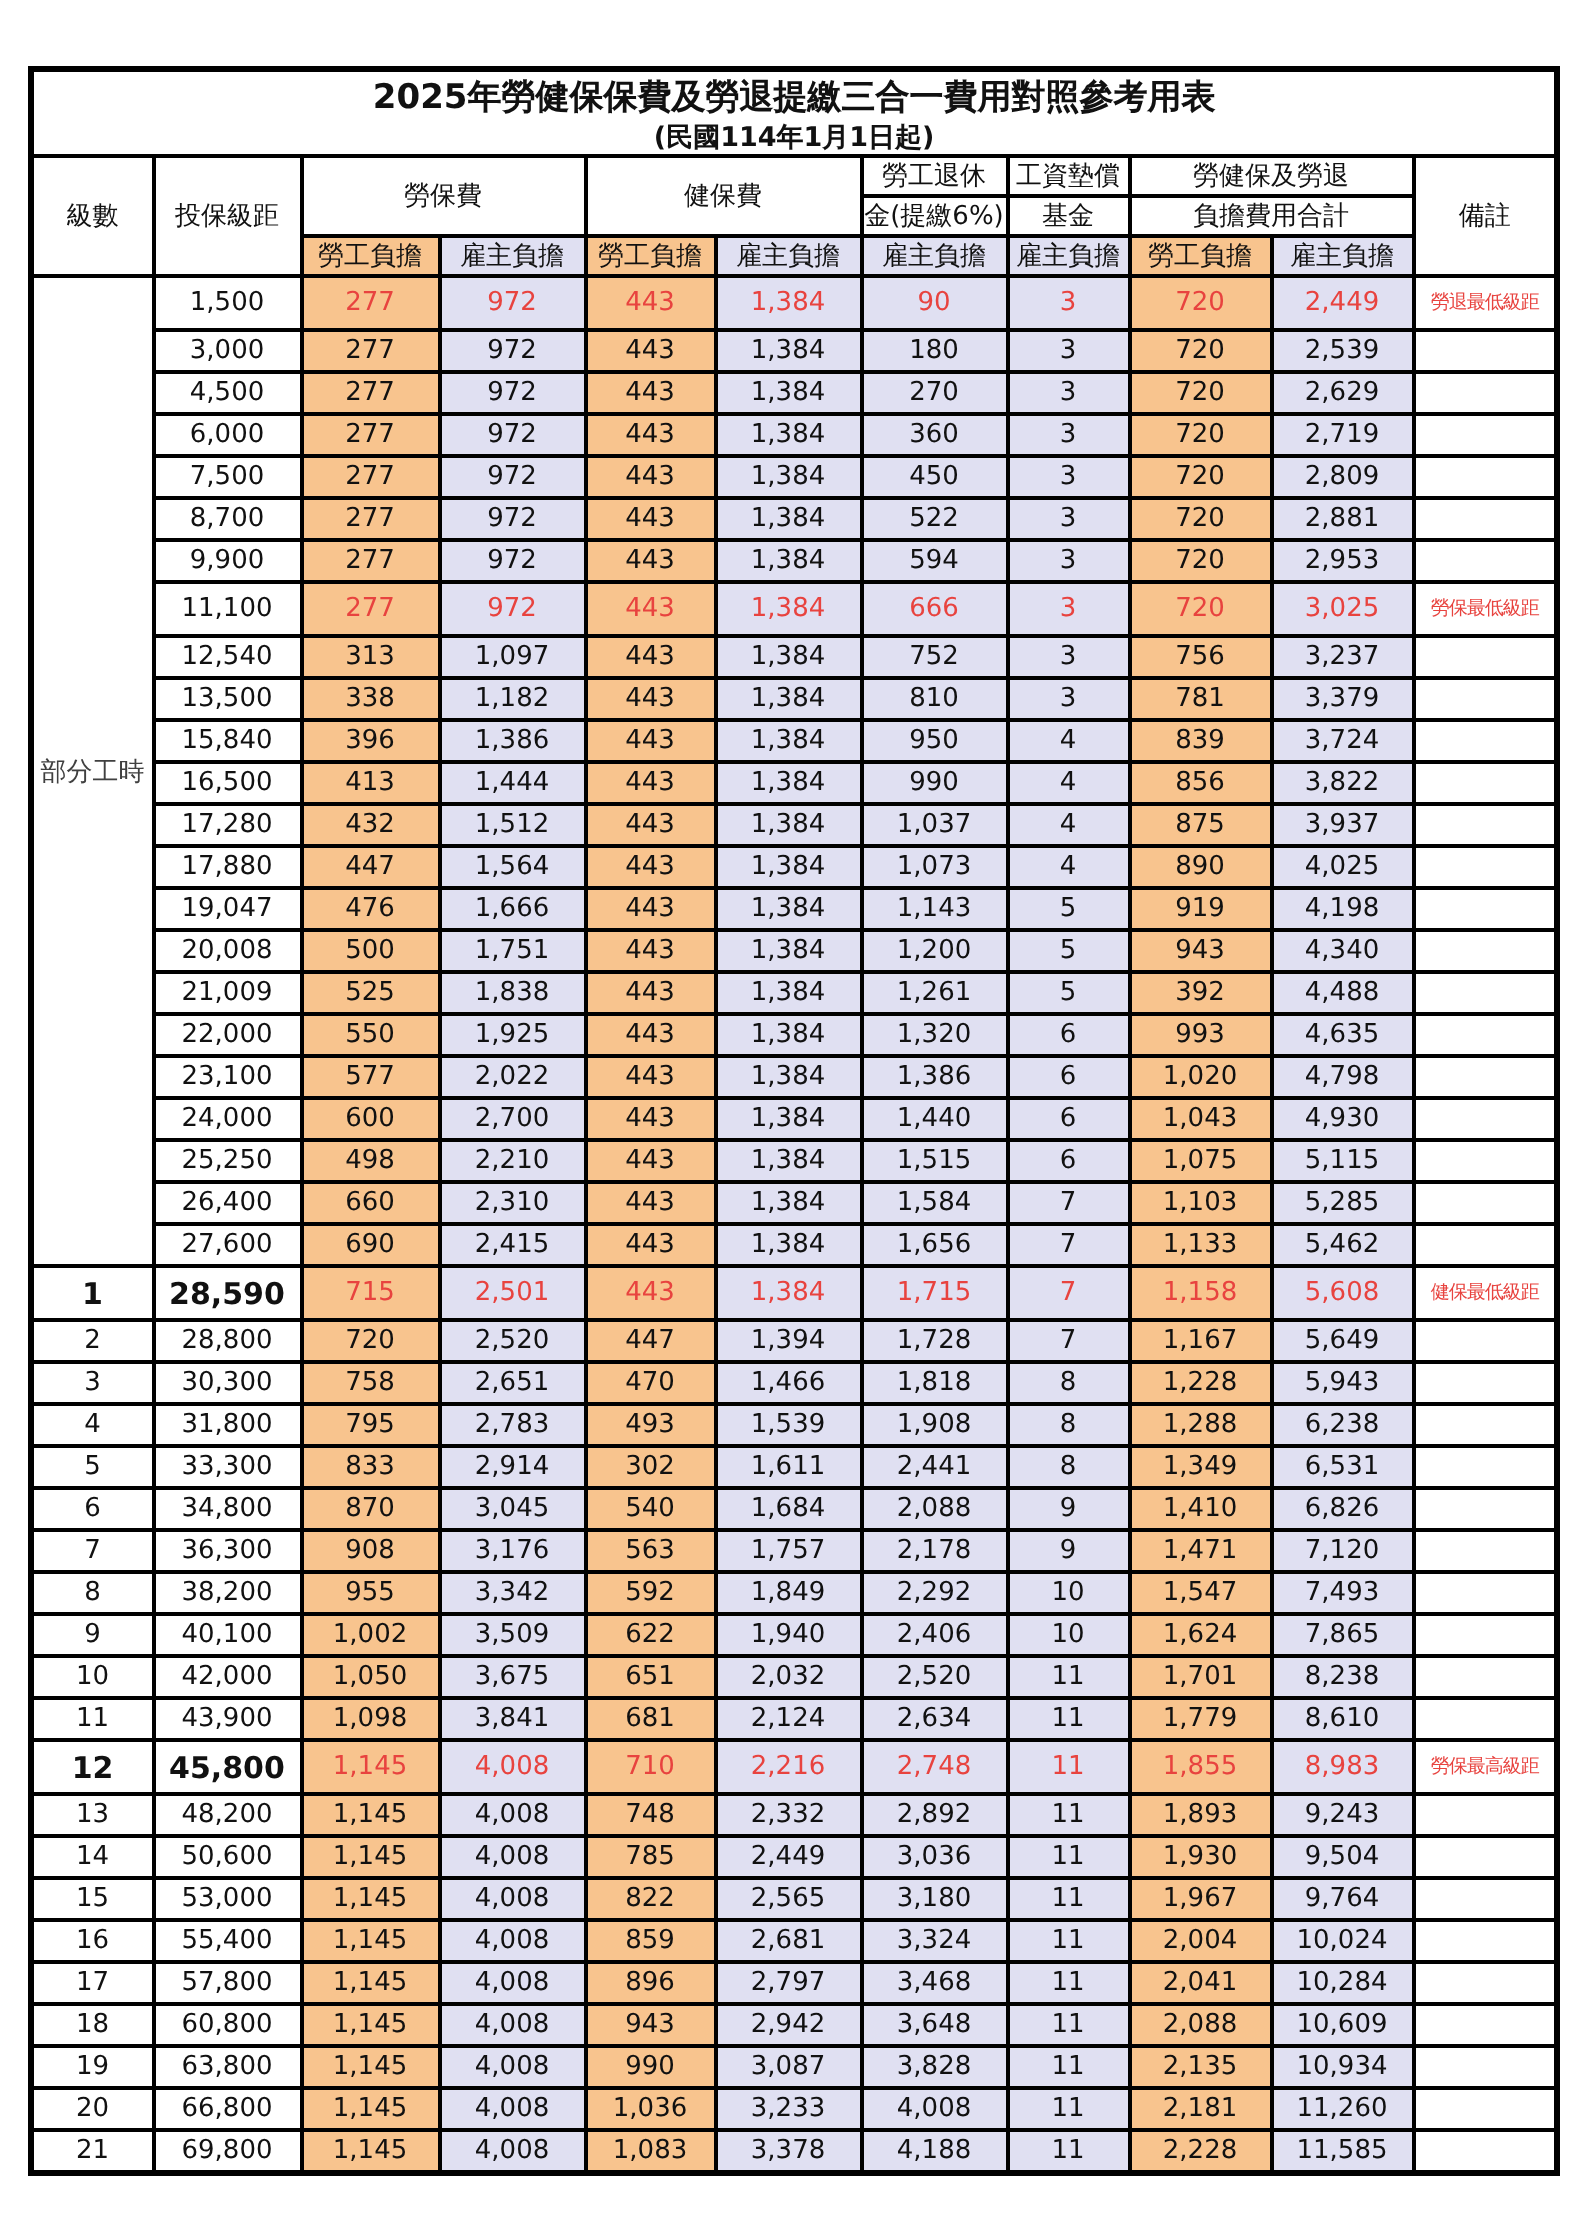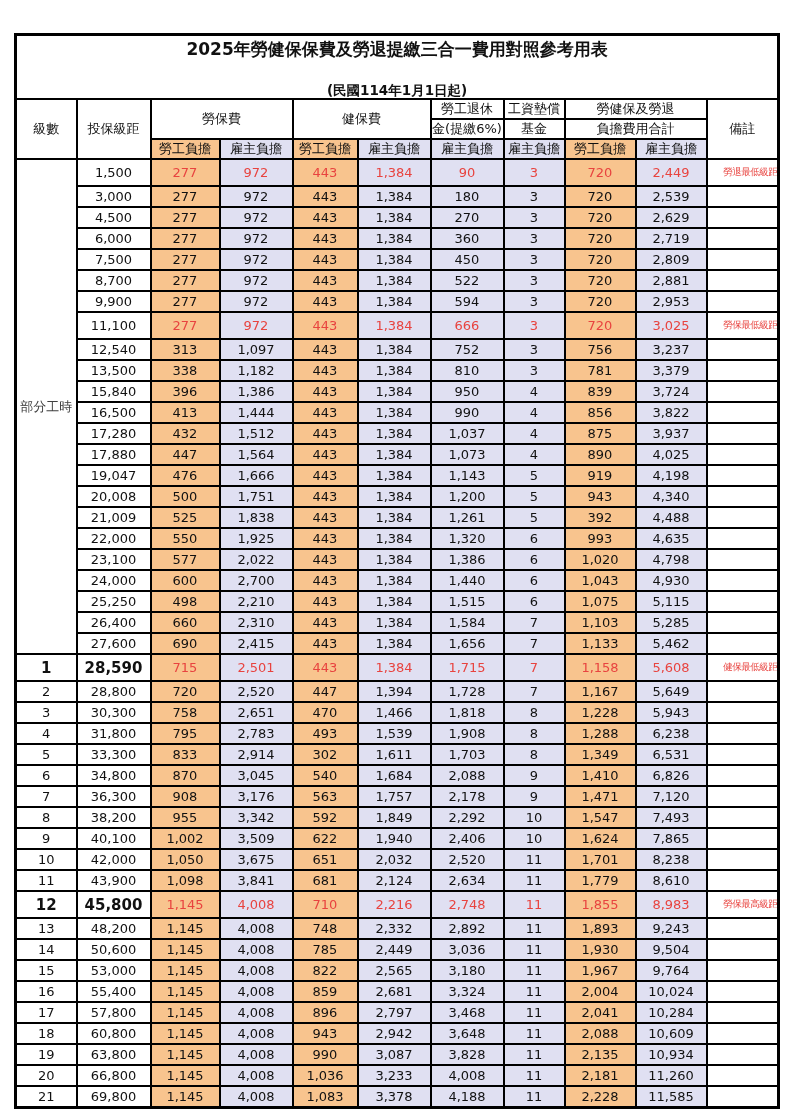--- a/index.html
+++ b/index.html
@@ -10,30 +10,30 @@
     color: #111;
   }
   .sheet { position: absolute; left: 14px; top: 33px; }
   table { border-collapse: collapse; table-layout: fixed; width: 763px; border: 3px solid #000; }
   th, td {
     border: 2px solid #000; text-align: center; vertical-align: middle;
     font-size: 13px; font-weight: normal; padding: 0; overflow: hidden; white-space: nowrap;
   }
   .title-cell { height: 41px; background: #fff; }
   .title-line1 { font-size: 17px; font-weight: bold; line-height: 1.55; }
-  .title-line2 { font-size: 13.5px; font-weight: bold; line-height: 1.1; margin-top: 21px; }
+  .title-line2 { font-size: 13.5px; font-weight: bold; line-height: 1.1; }
   .h-top { height: 18px; }
   .h-sub { height: 19px; }
   .bg-orange { background: #F8C48E; }
   .bg-lav { background: #E0E0F2; }
   tbody tr { height: 21px; }
   tbody tr.special { height: 27px; }
   tbody tr.special td.v, tbody tr.special td.c-note { color: #E8433F; }
   tbody tr.emph td.c-level, tbody tr.emph td.c-bracket { font-weight: bold; font-size: 15px; }
-  .c-note { font-size: 9.5px; color: #E8433F; letter-spacing: -0.5px; text-align: right; }
+  .c-note { font-size: 9.5px; color: #E8433F; letter-spacing: -0.5px; }
   .c-level, .c-bracket { background: #fff; }
   .part-time { font-size: 13px; color: #404040; }
 </style>
 </head>
 <body>
 
 <div class="sheet">
   <table>
     <colgroup>
       <col style="width:61px">
@@ -411,21 +411,21 @@
           <td class="v bg-lav">6,238</td>
           <td class="c-note"></td>
         </tr>
         <tr>
           <td class="c-level">5</td>
           <td class="c-bracket">33,300</td>
           <td class="v bg-orange">833</td>
           <td class="v bg-lav">2,914</td>
           <td class="v bg-orange">302</td>
           <td class="v bg-lav">1,611</td>
-          <td class="v bg-lav">1,703</td>
+          <td class="v bg-lav">2,441</td>
           <td class="v bg-lav">8</td>
           <td class="v bg-orange">1,349</td>
           <td class="v bg-lav">6,531</td>
           <td class="c-note"></td>
         </tr>
         <tr>
           <td class="c-level">6</td>
           <td class="c-bracket">34,800</td>
           <td class="v bg-orange">870</td>
           <td class="v bg-lav">3,045</td>

